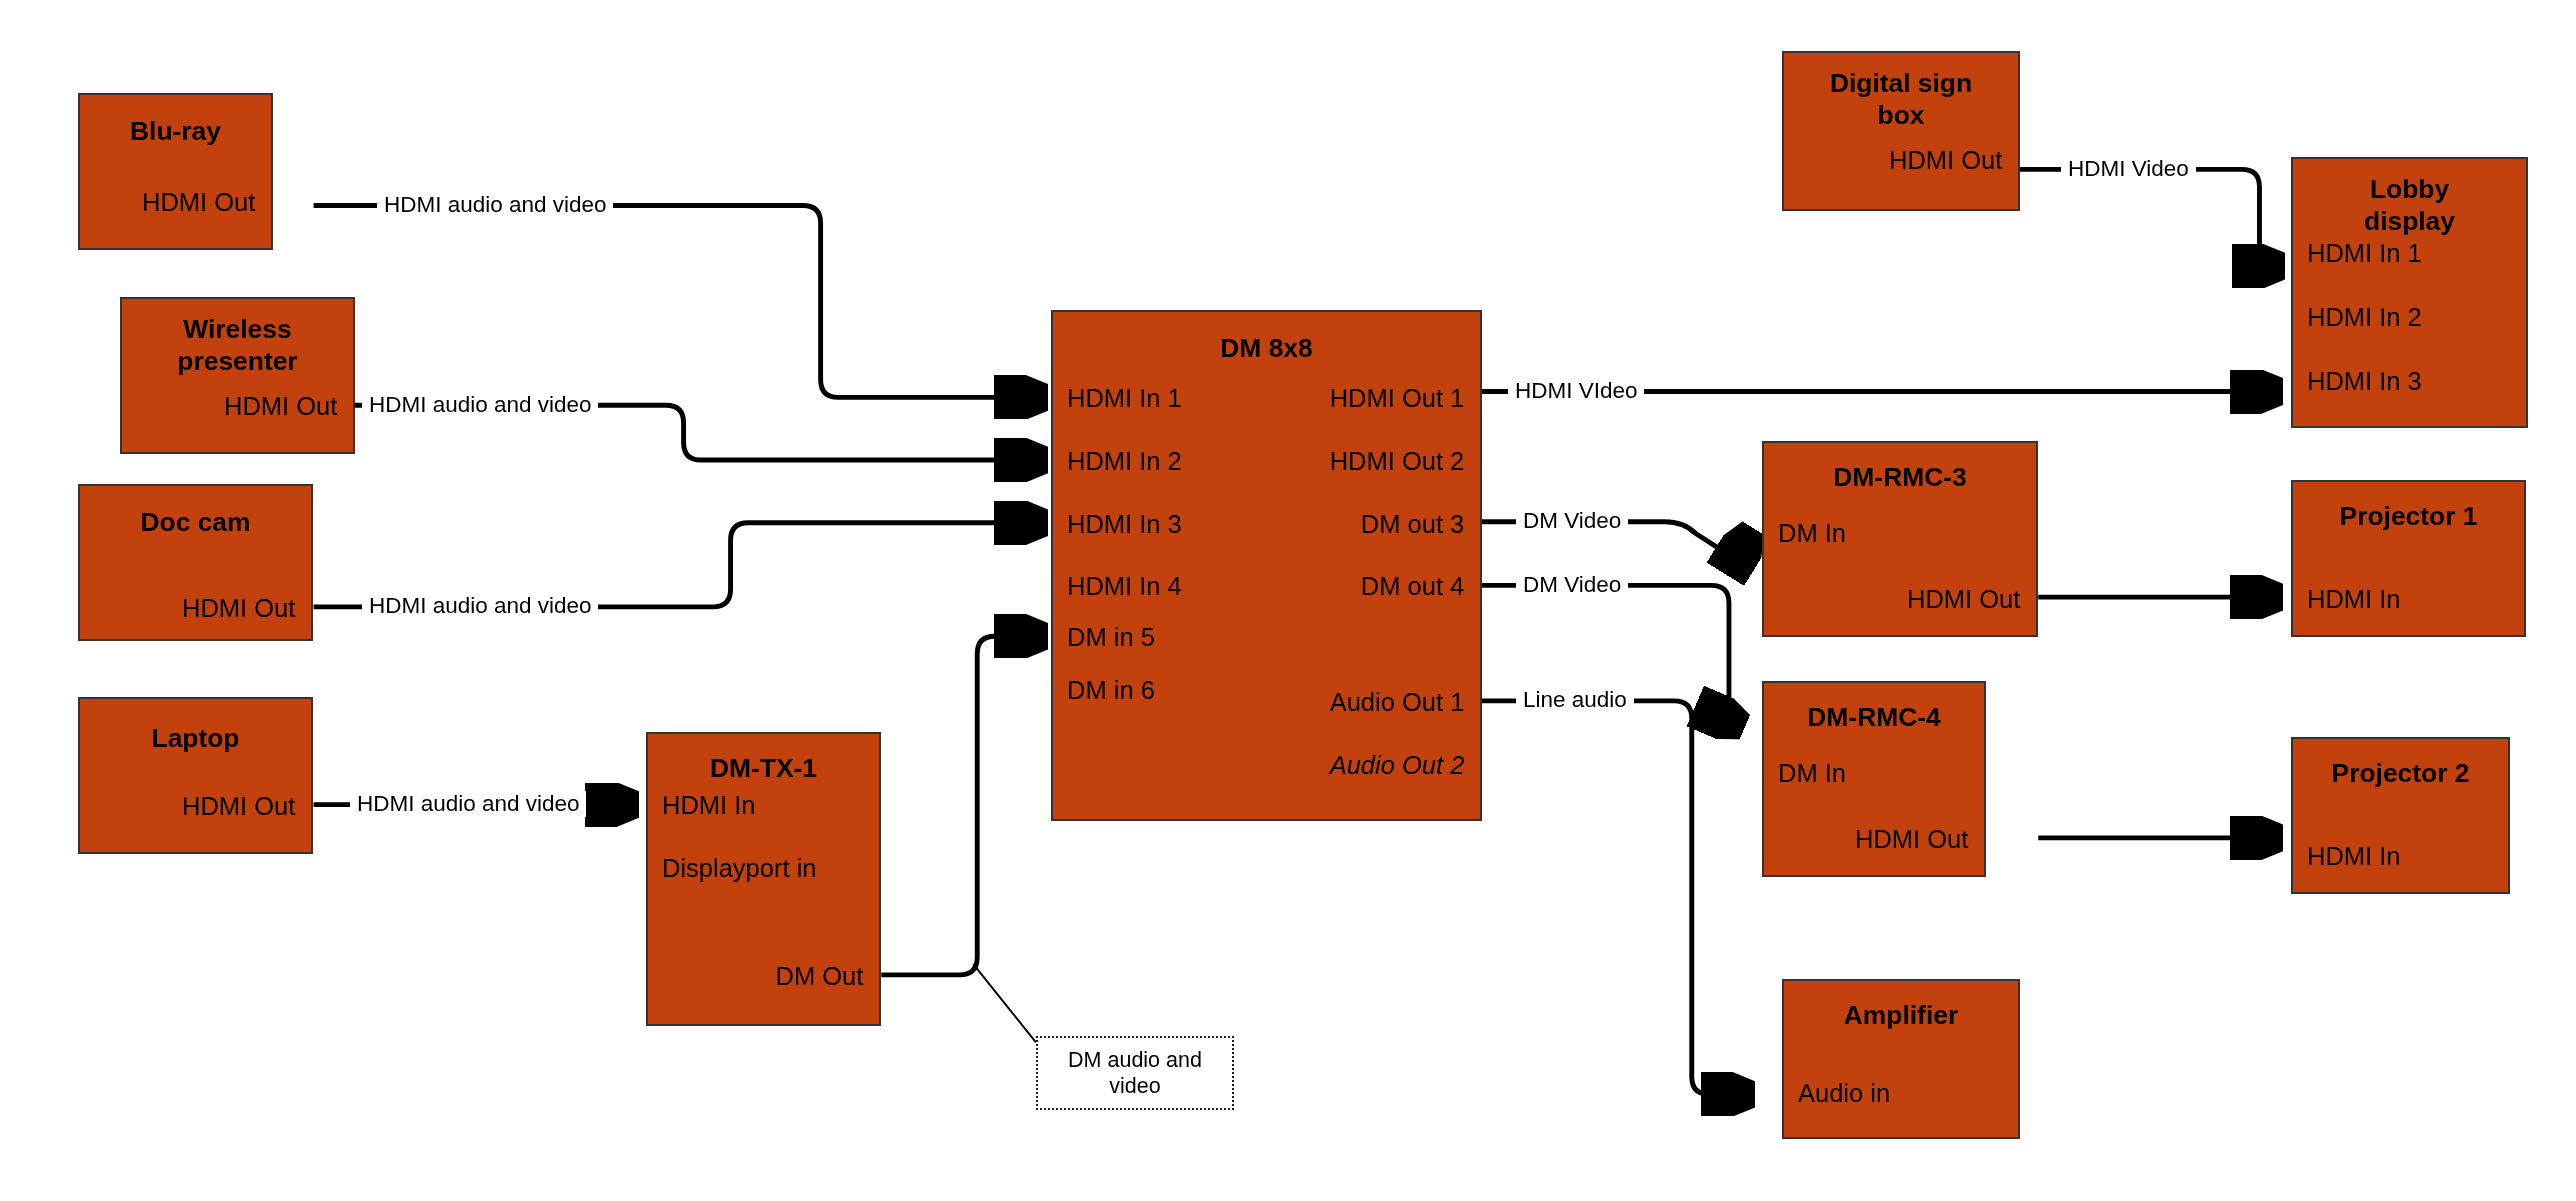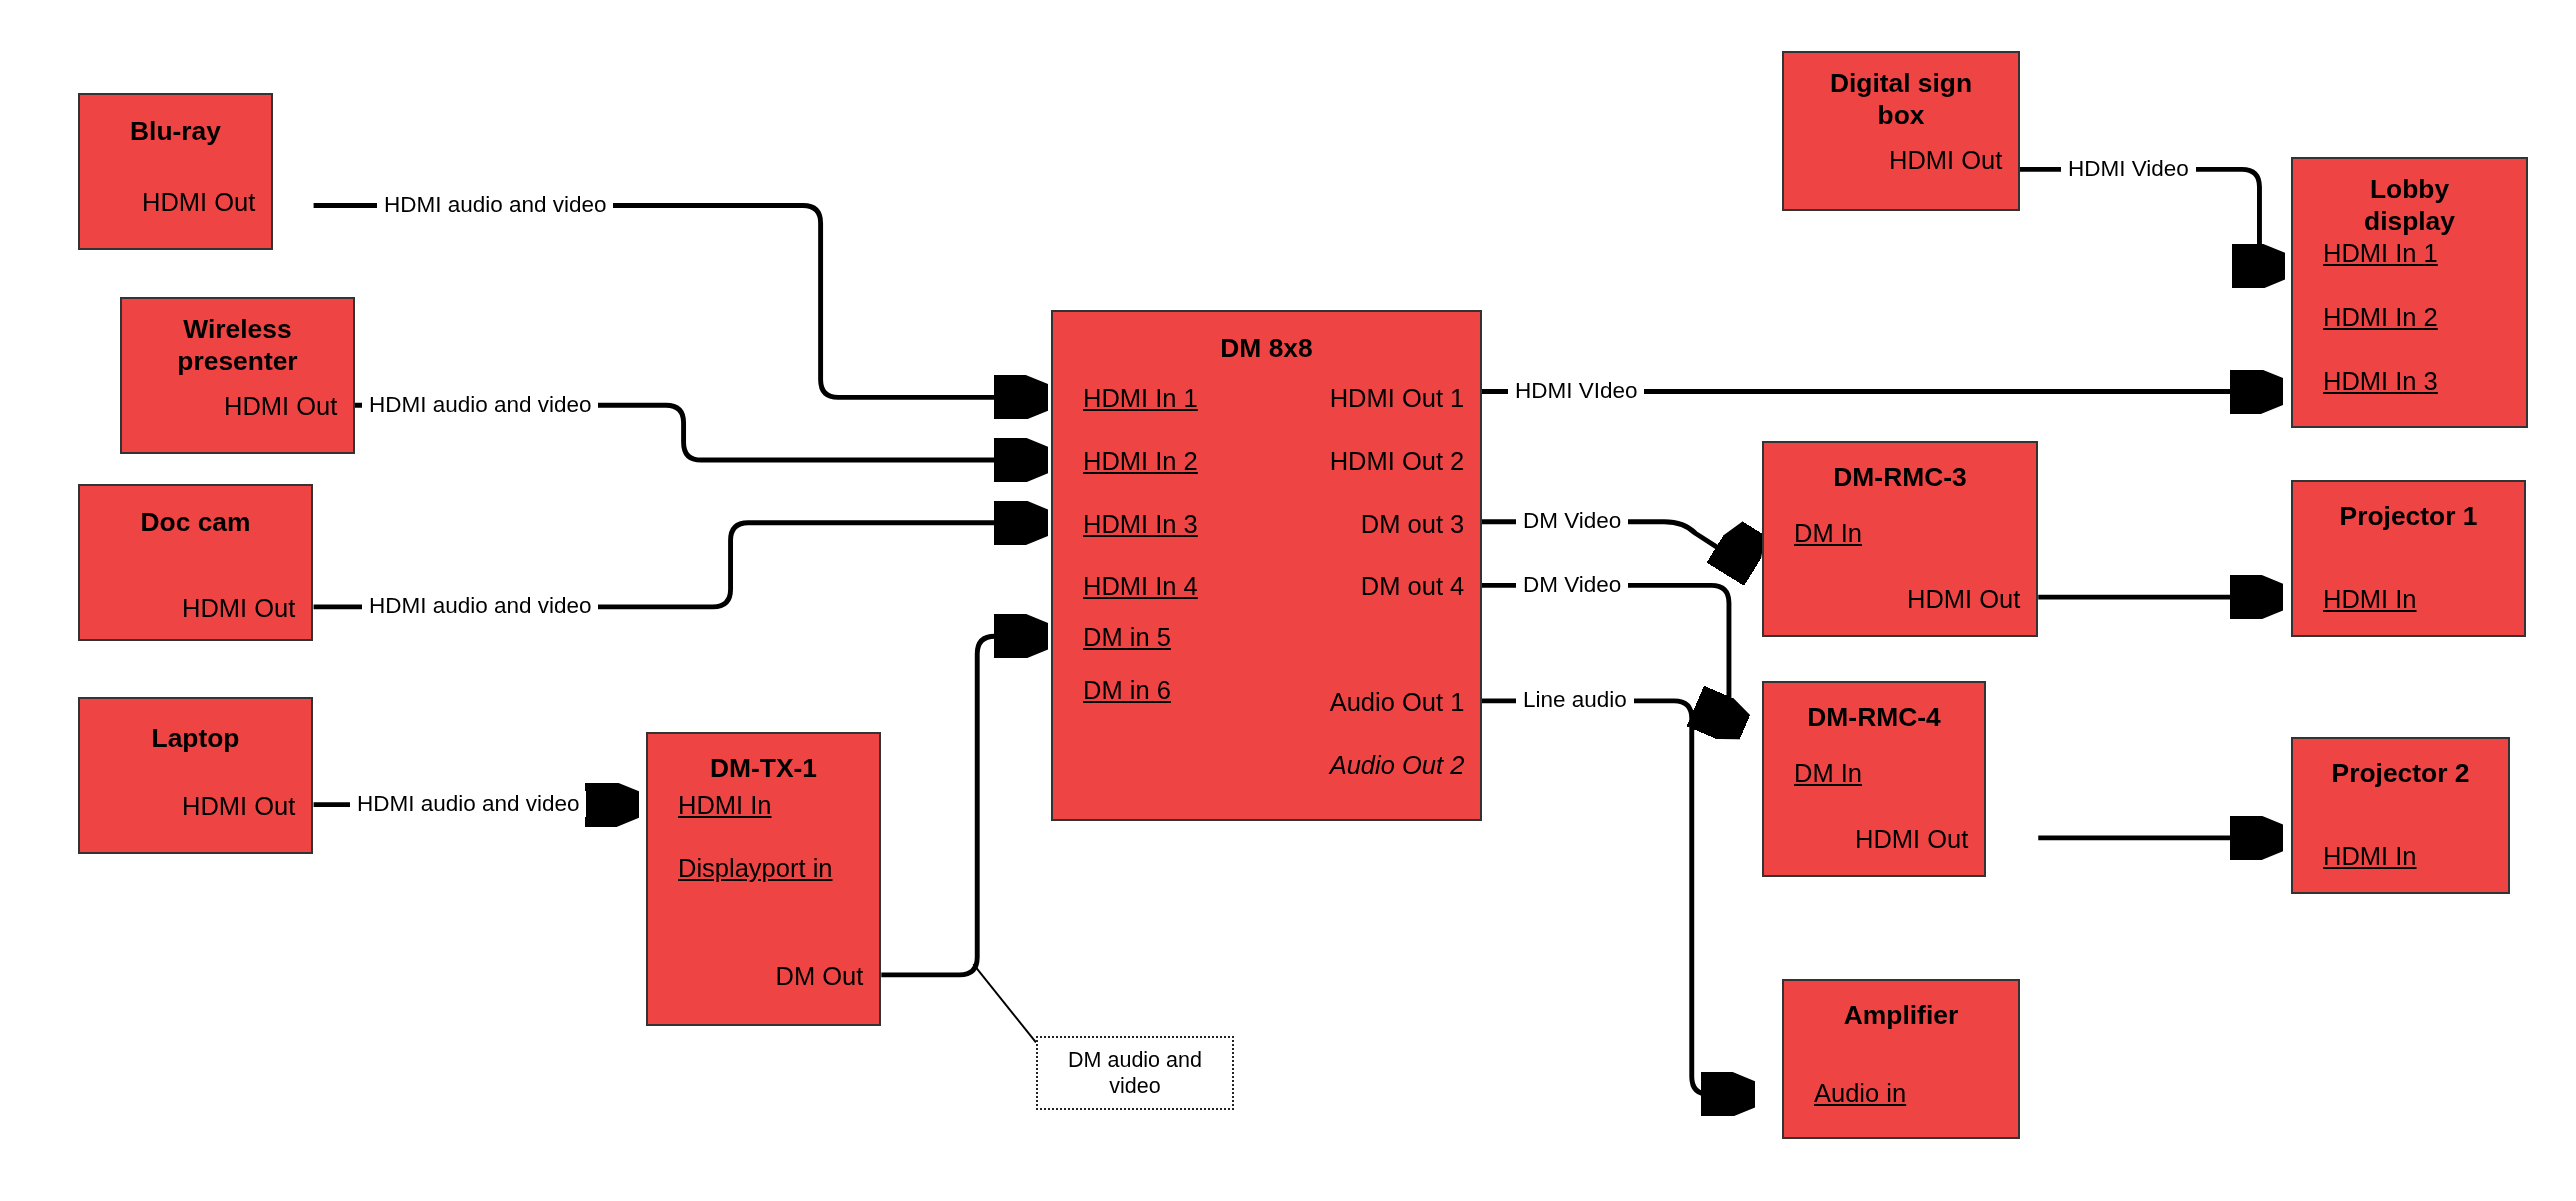--- a/index.html
+++ b/index.html
@@ -15,40 +15,40 @@
     position: relative;
     width: 2576px;
     height: 1201px;
     background: #ffffff;
     overflow: hidden;
   }
   .dev {
     position: absolute;
     box-sizing: border-box;
     border: 2.9px solid #333333;
-    background: #ef4444;
+    background: #c2410c;
     z-index: 3;
   }
   .dev-title {
     position: absolute;
     left: 0;
     right: 0;
     text-align: center;
     font-weight: bold;
     font-size: 26.4px;
     line-height: 32px;
     white-space: pre-line;
   }
   .port {
     position: absolute;
     font-size: 25.5px;
     line-height: 29px;
     white-space: nowrap;
   }
-  .port.left  { left: 30px;  text-align: left; text-decoration: underline; }
+  .port.left  { left: 14px;  text-align: left; }
   .port.right { right: 15.7px; text-align: left; }
 
   .note {
     position: absolute;
     box-sizing: border-box;
     border: 2px dotted #222222;
     background: #ffffff;
     font-size: 21.5px;
     line-height: 26.4px;
     text-align: center;

